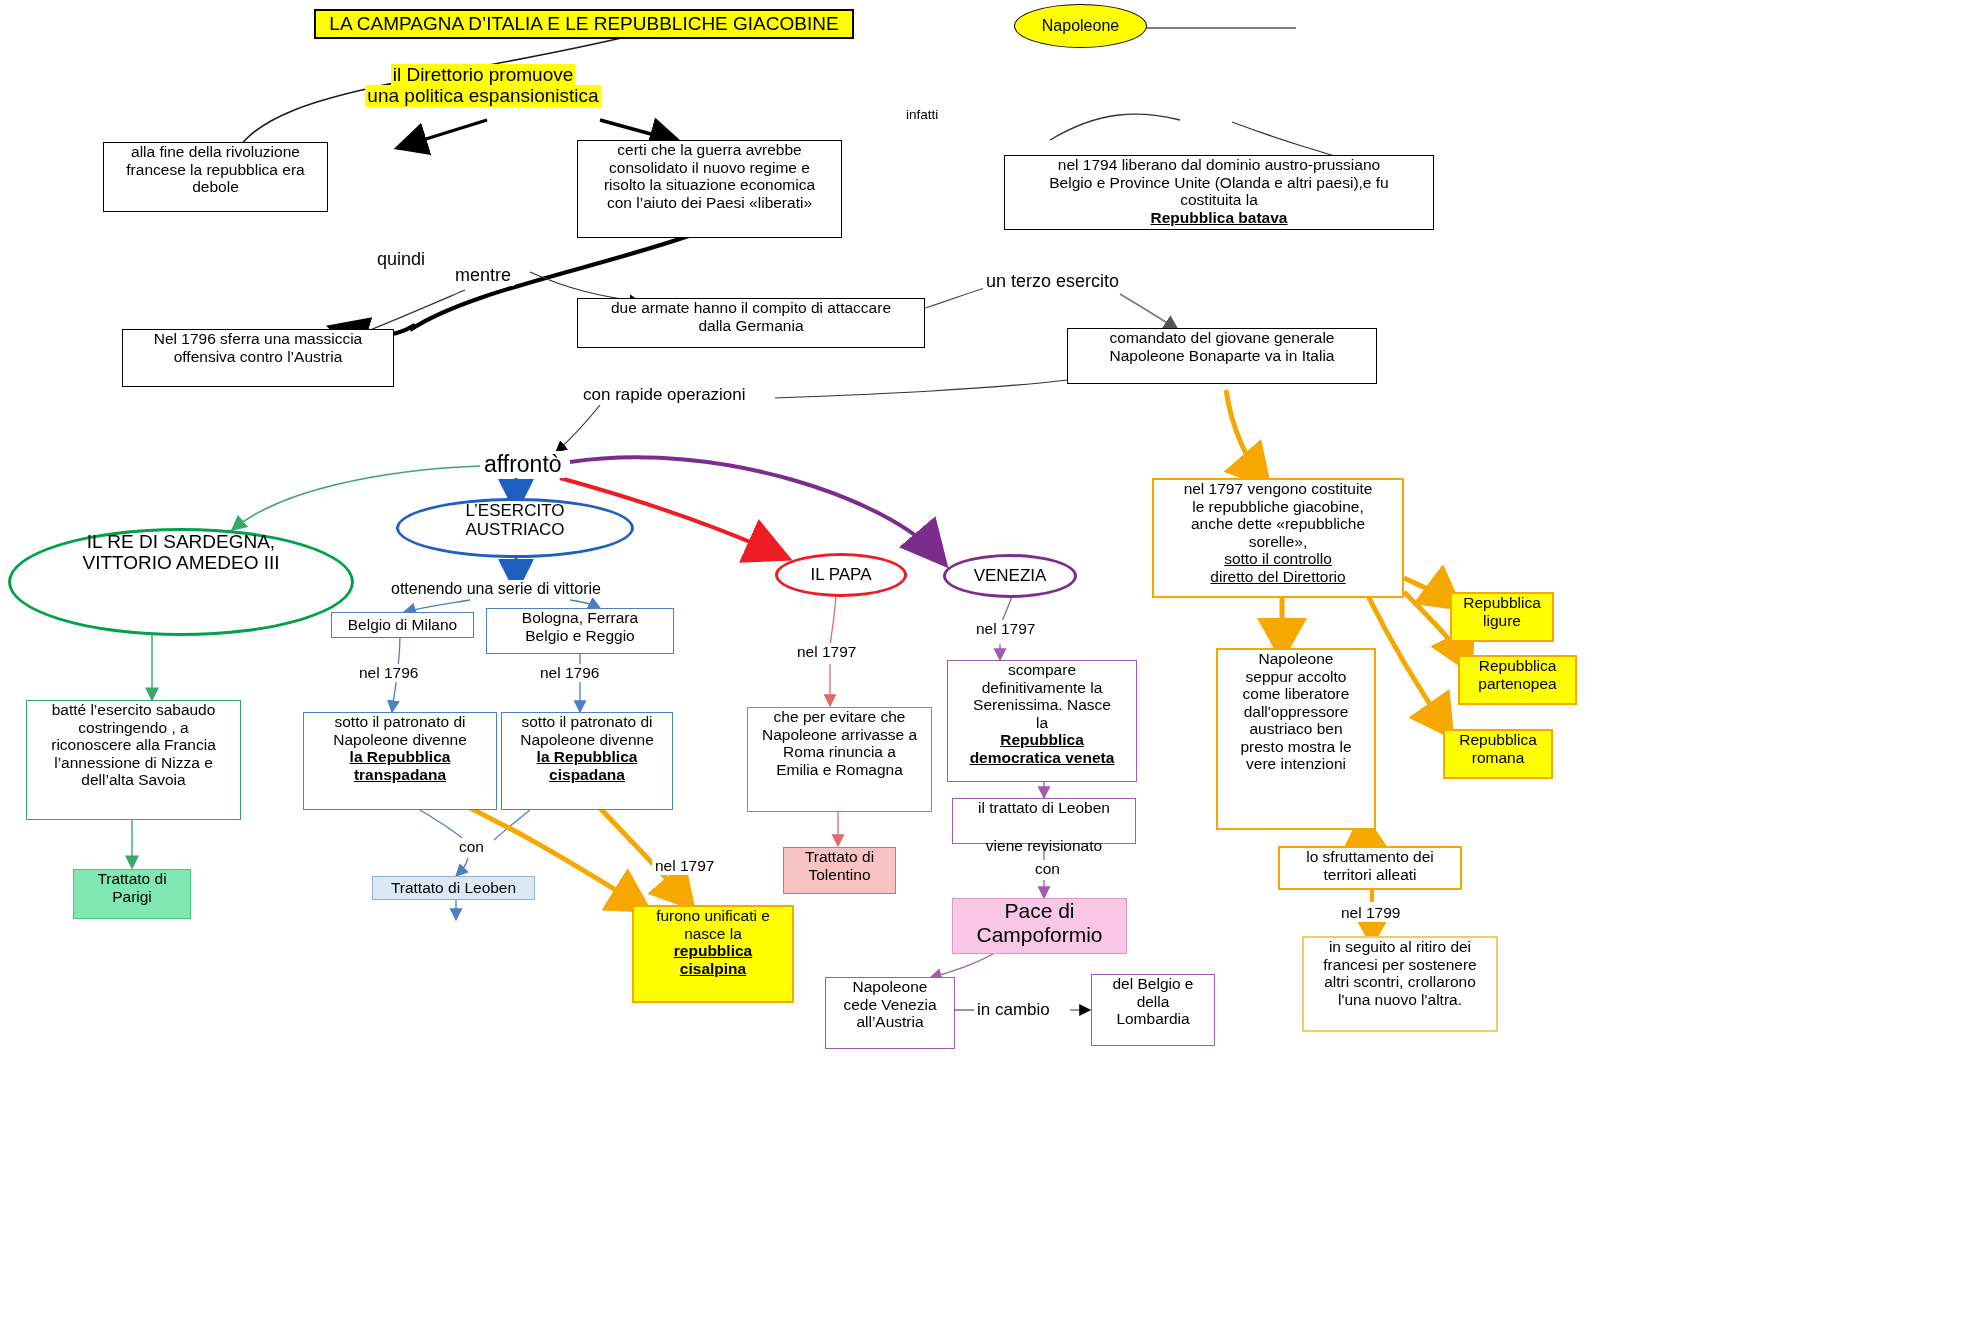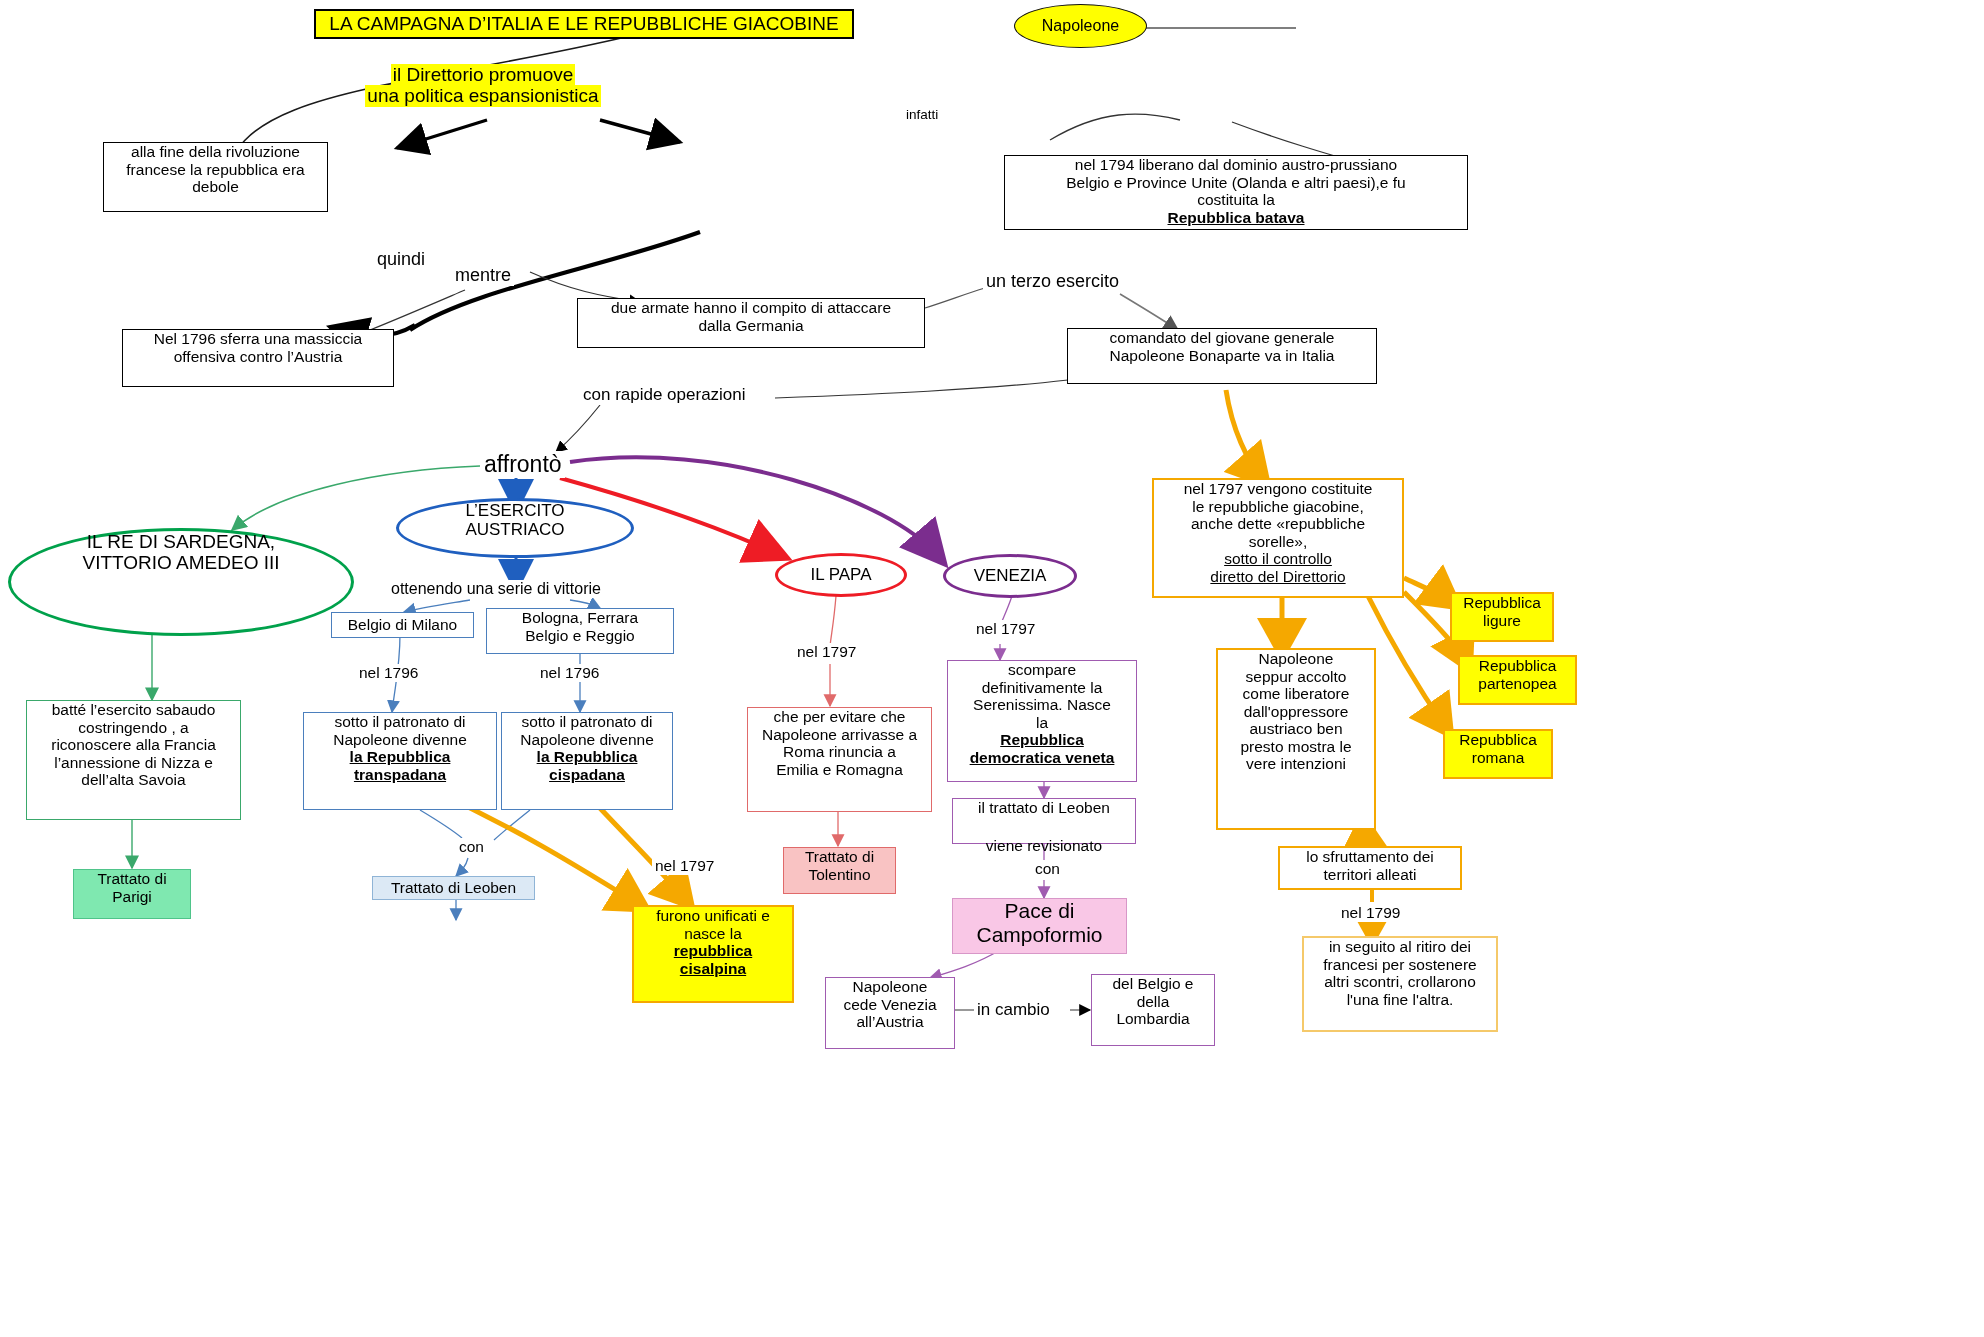--- a/index.html
+++ b/index.html
@@ -155,22 +155,28 @@
 
 <div class="node" style="left:352px;top:64px;width:262px;height:56px;font-size:19px;flex-direction:column;">
   <span class="hl" style="display:inline-block;width:auto;padding:0 2px;">il Direttorio promuove</span>
   <span class="hl" style="display:inline-block;width:auto;padding:0 2px;">una politica espansionistica</span>
 </div>
 
 <div class="node box" style="left:103px;top:142px;width:225px;height:70px;font-size:15.5px;flex-direction:column;">
   <span style="width:100%;padding:0 6px;box-sizing:border-box;">alla fine della rivoluzione francese la repubblica era debole</span>
 </div>
 
-
-<div class="node box" style="left:1004px;top:155px;width:464px;height:75px;font-size:15.5px;flex-direction:column;">
+<div class="node box" style="left:577px;top:140px;width:265px;height:98px;font-size:15.5px;flex-direction:column;">
+  <span>certi che la guerra avrebbe</span>
+  <span>consolidato il nuovo regime e</span>
+  <span>risolto la situazione economica</span>
+  <span>con l’aiuto dei Paesi «liberati»</span>
+</div>
+
+<div class="node box" style="left:1004px;top:155px;width:430px;height:75px;font-size:15.5px;flex-direction:column;">
   <span>nel 1794 liberano dal dominio austro-prussiano</span>
   <span>Belgio e Province Unite (Olanda e altri paesi),e fu</span>
   <span style="width:100%;"><span>costituita la </span><b><u>Repubblica  batava</u></b></span>
 </div>
 
 <div class="lbl" style="left:903px;top:107px;font-size:13.5px;background:#fff;padding:0 3px;">
   <span>infatti</span>
 </div>
 
 <div class="lbl" style="left:374px;top:249px;font-size:18px;background:#fff;padding:0 3px;">
@@ -387,16 +393,16 @@
 </div>
 
 <div class="lbl" style="left:1338px;top:904px;font-size:15.5px;background:#fff;padding:0 3px;">
   <span>nel 1799</span>
 </div>
 
 <div class="node" style="left:1302px;top:936px;width:196px;height:96px;background:#fff;border:2.2px solid #f5c96a;font-size:15.5px;flex-direction:column;">
   <span>in seguito al ritiro dei</span>
   <span>francesi per sostenere</span>
   <span>altri scontri, crollarono</span>
-  <span>l'una fine l'altra.</span>
+  <span>l'una nuovo l'altra.</span>
 </div>
 
 </div>
 
 </body></html>

